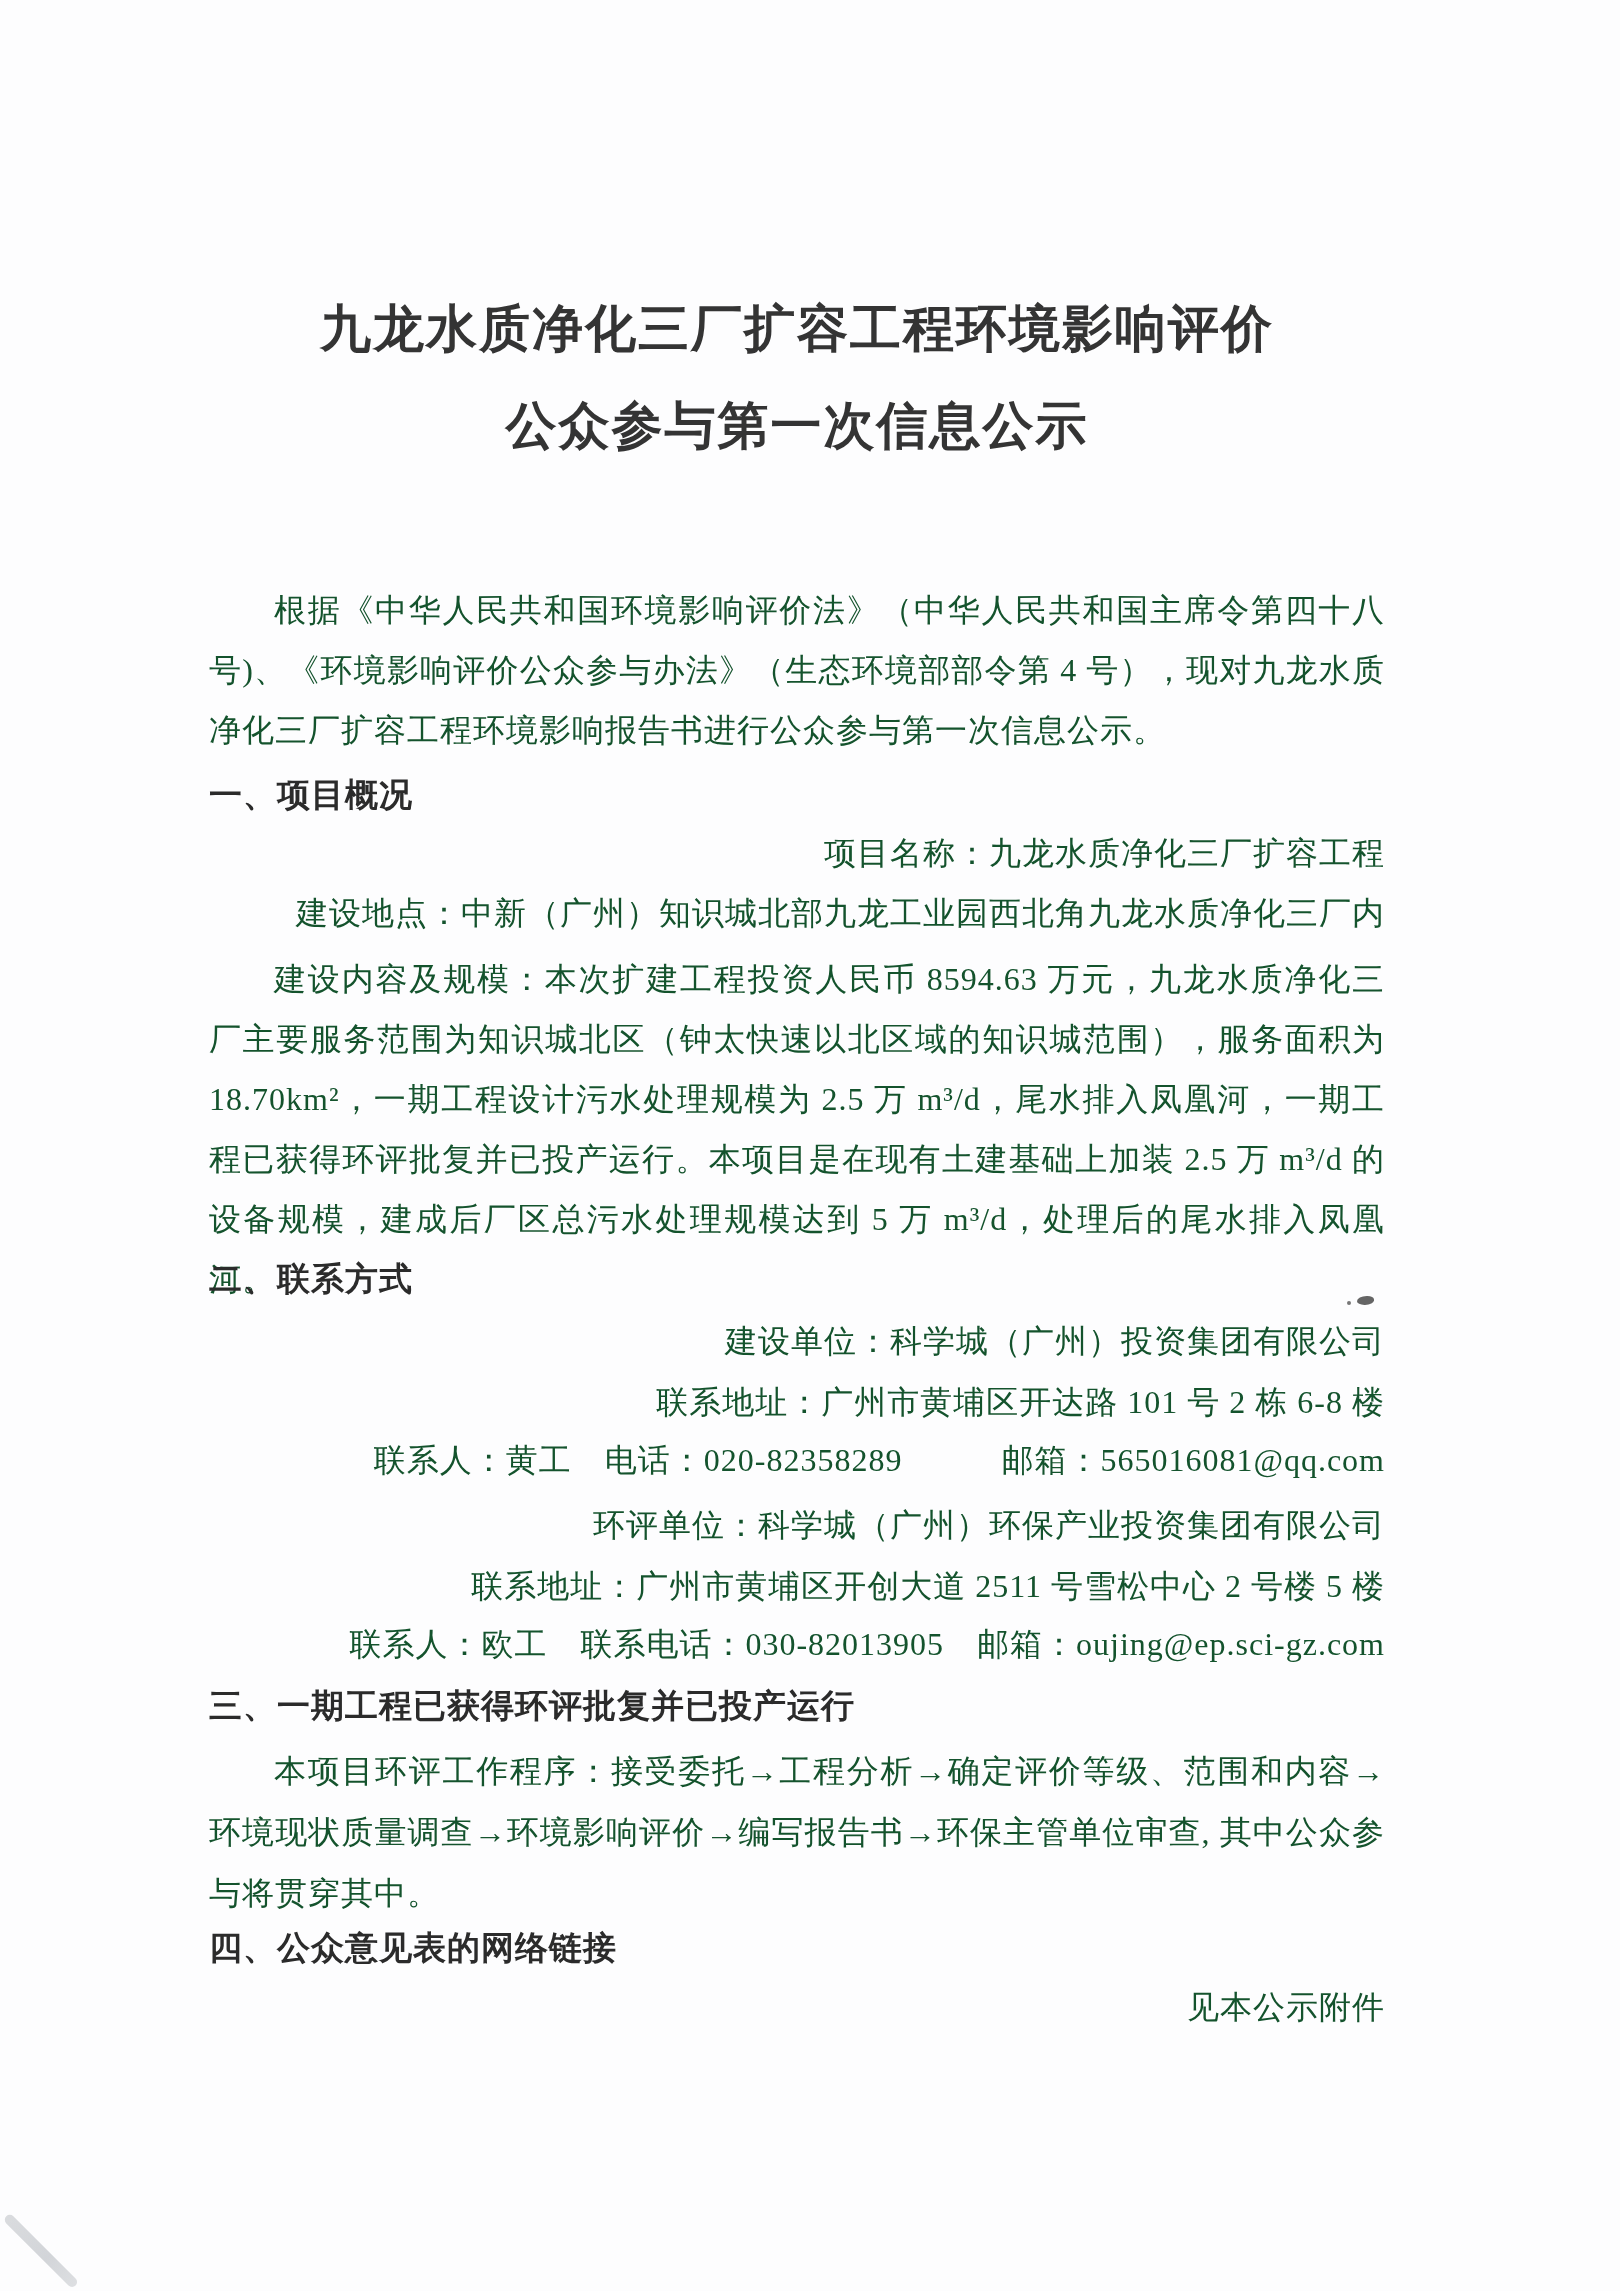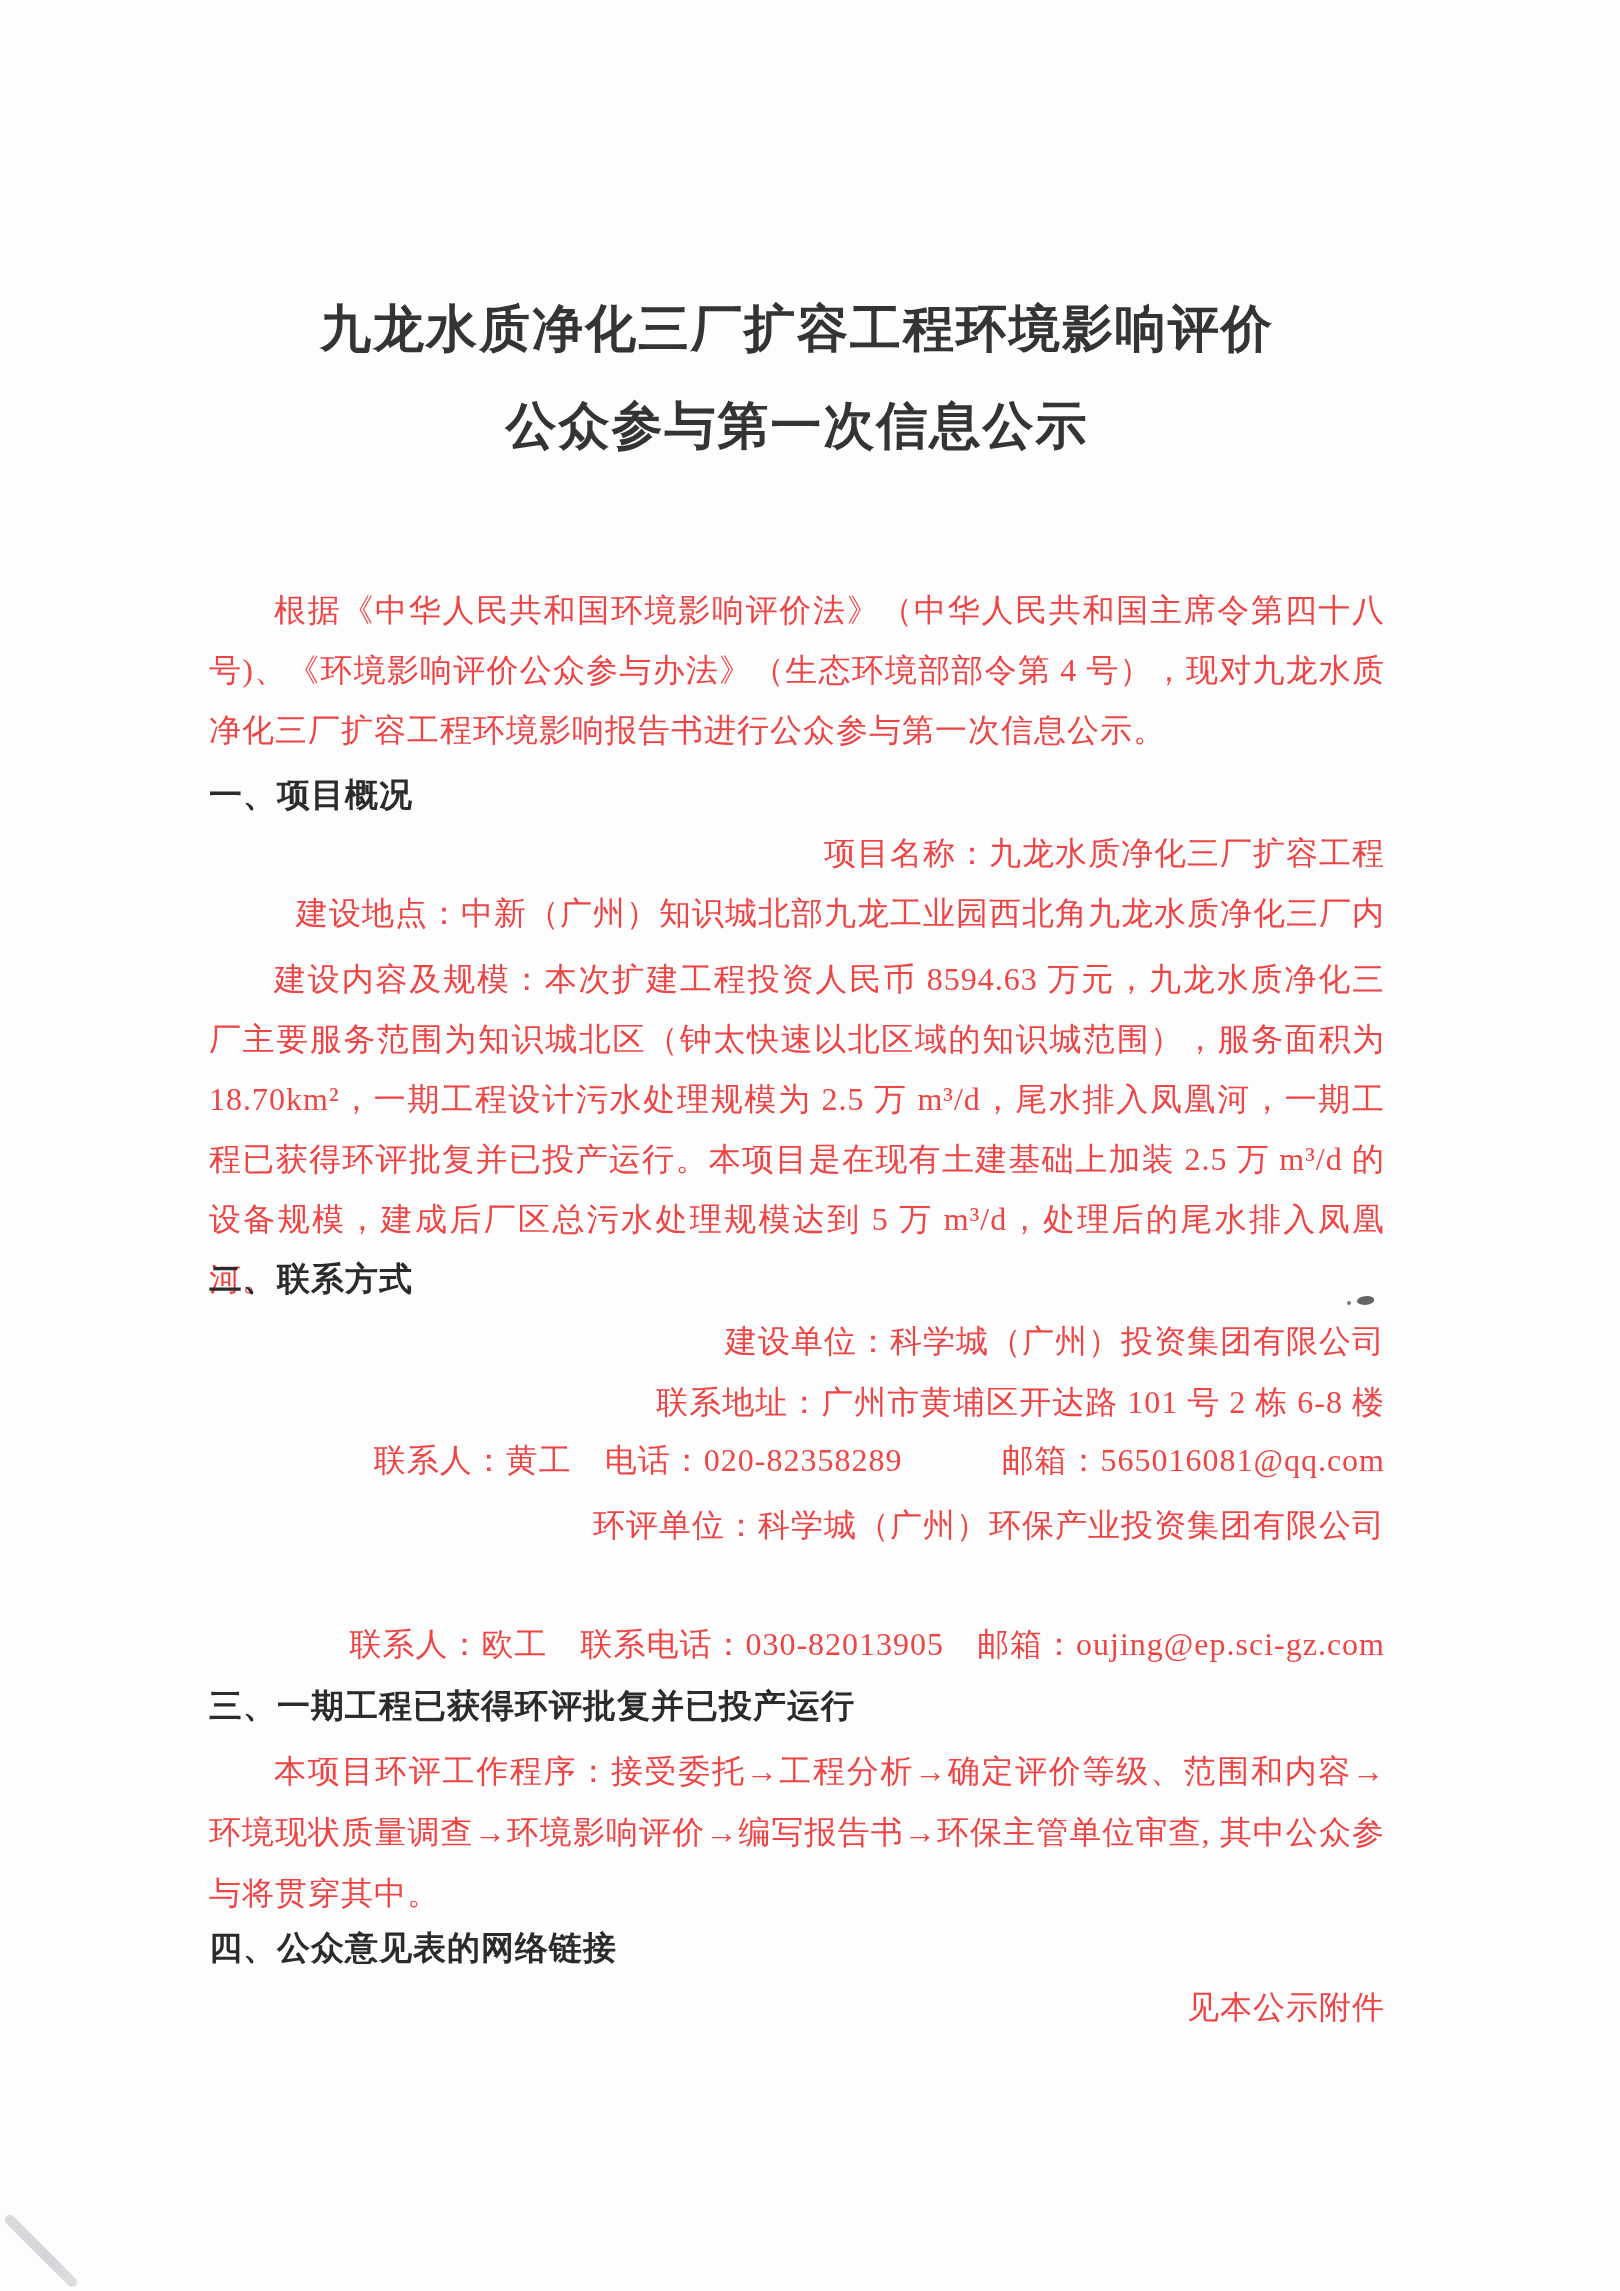--- a/index.html
+++ b/index.html
@@ -37,21 +37,21 @@
     color: #2b2b2b;
     white-space: nowrap;
   }
   .body-para {
     font-family: "Liberation Serif", "DejaVu Serif", serif;
     font-size: 32px;
     line-height: 60px;
     letter-spacing: 1px;
     text-align: justify;
     text-justify: inter-character;
-    color: #ef4444;
+    color: #14532d;
   }
   .first-indent { text-indent: 65px; }
   .hang-indent  { padding-left: 65px; width: 1111px; text-align: right; white-space: nowrap; }
   .s3-para { line-height: 61px; }
   
   .ink-speck {
     position: absolute;
     left: 1357px; top: 1296px;
     width: 16.7px; height: 8.8px;
     background: #4a4a4a;
@@ -89,20 +89,21 @@
   <div class="blk sec-heading" style="top:765px">一、项目概况</div>
   <div class="blk body-para hang-indent" style="top:823px">项目名称：九龙水质净化三厂扩容工程</div>
   <div class="blk body-para hang-indent" style="top:883px">建设地点：中新（广州）知识城北部九龙工业园西北角九龙水质净化三厂内</div>
   <p class="blk body-para first-indent" style="top:949px">建设内容及规模：本次扩建工程投资人民币 8594.63 万元，九龙水质净化三厂主要服务范围为知识城北区（钟太快速以北区域的知识城范围），服务面积为 18.70km²，一期工程设计污水处理规模为 2.5 万 m³/d，尾水排入凤凰河，一期工程已获得环评批复并已投产运行。本项目是在现有土建基础上加装 2.5 万 m³/d 的设备规模，建成后厂区总污水处理规模达到 5 万 m³/d，处理后的尾水排入凤凰河。</p>
 
   <div class="blk body-para hang-indent" style="top:1311px">建设单位：科学城（广州）投资集团有限公司</div>
   <div class="blk sec-heading" style="top:1249px">二、联系方式</div>
   <div class="blk body-para hang-indent" style="top:1372px">联系地址：广州市黄埔区开达路 101 号 2 栋 6-8 楼</div>
   <div class="blk body-para hang-indent" style="top:1430px">联系人：黄工　电话：020-82358289　　　邮箱：565016081@qq.com</div>
   <div class="blk body-para hang-indent" style="top:1495px">环评单位：科学城（广州）环保产业投资集团有限公司</div>
+  <div class="blk body-para hang-indent" style="top:1556px">联系地址：广州市黄埔区开创大道 2511 号雪松中心 2 号楼 5 楼</div>
   <div class="blk body-para hang-indent" style="top:1614px">联系人：欧工　联系电话：030-82013905　邮箱：oujing@ep.sci-gz.com</div>
 
   <div class="blk sec-heading" style="top:1676px">三、一期工程已获得环评批复并已投产运行</div>
   <p class="blk body-para first-indent s3-para" style="top:1741px">本项目环评工作程序：接受委托→工程分析→确定评价等级、范围和内容→环境现状质量调查→环境影响评价→编写报告书→环保主管单位审查, 其中公众参与将贯穿其中。</p>
 
   <div class="blk sec-heading" style="top:1918px">四、公众意见表的网络链接</div>
   <div class="blk body-para hang-indent" style="top:1977px">见本公示附件</div>
 
   <div class="ink-speck"></div>
   <div class="ink-speck-dot"></div>

